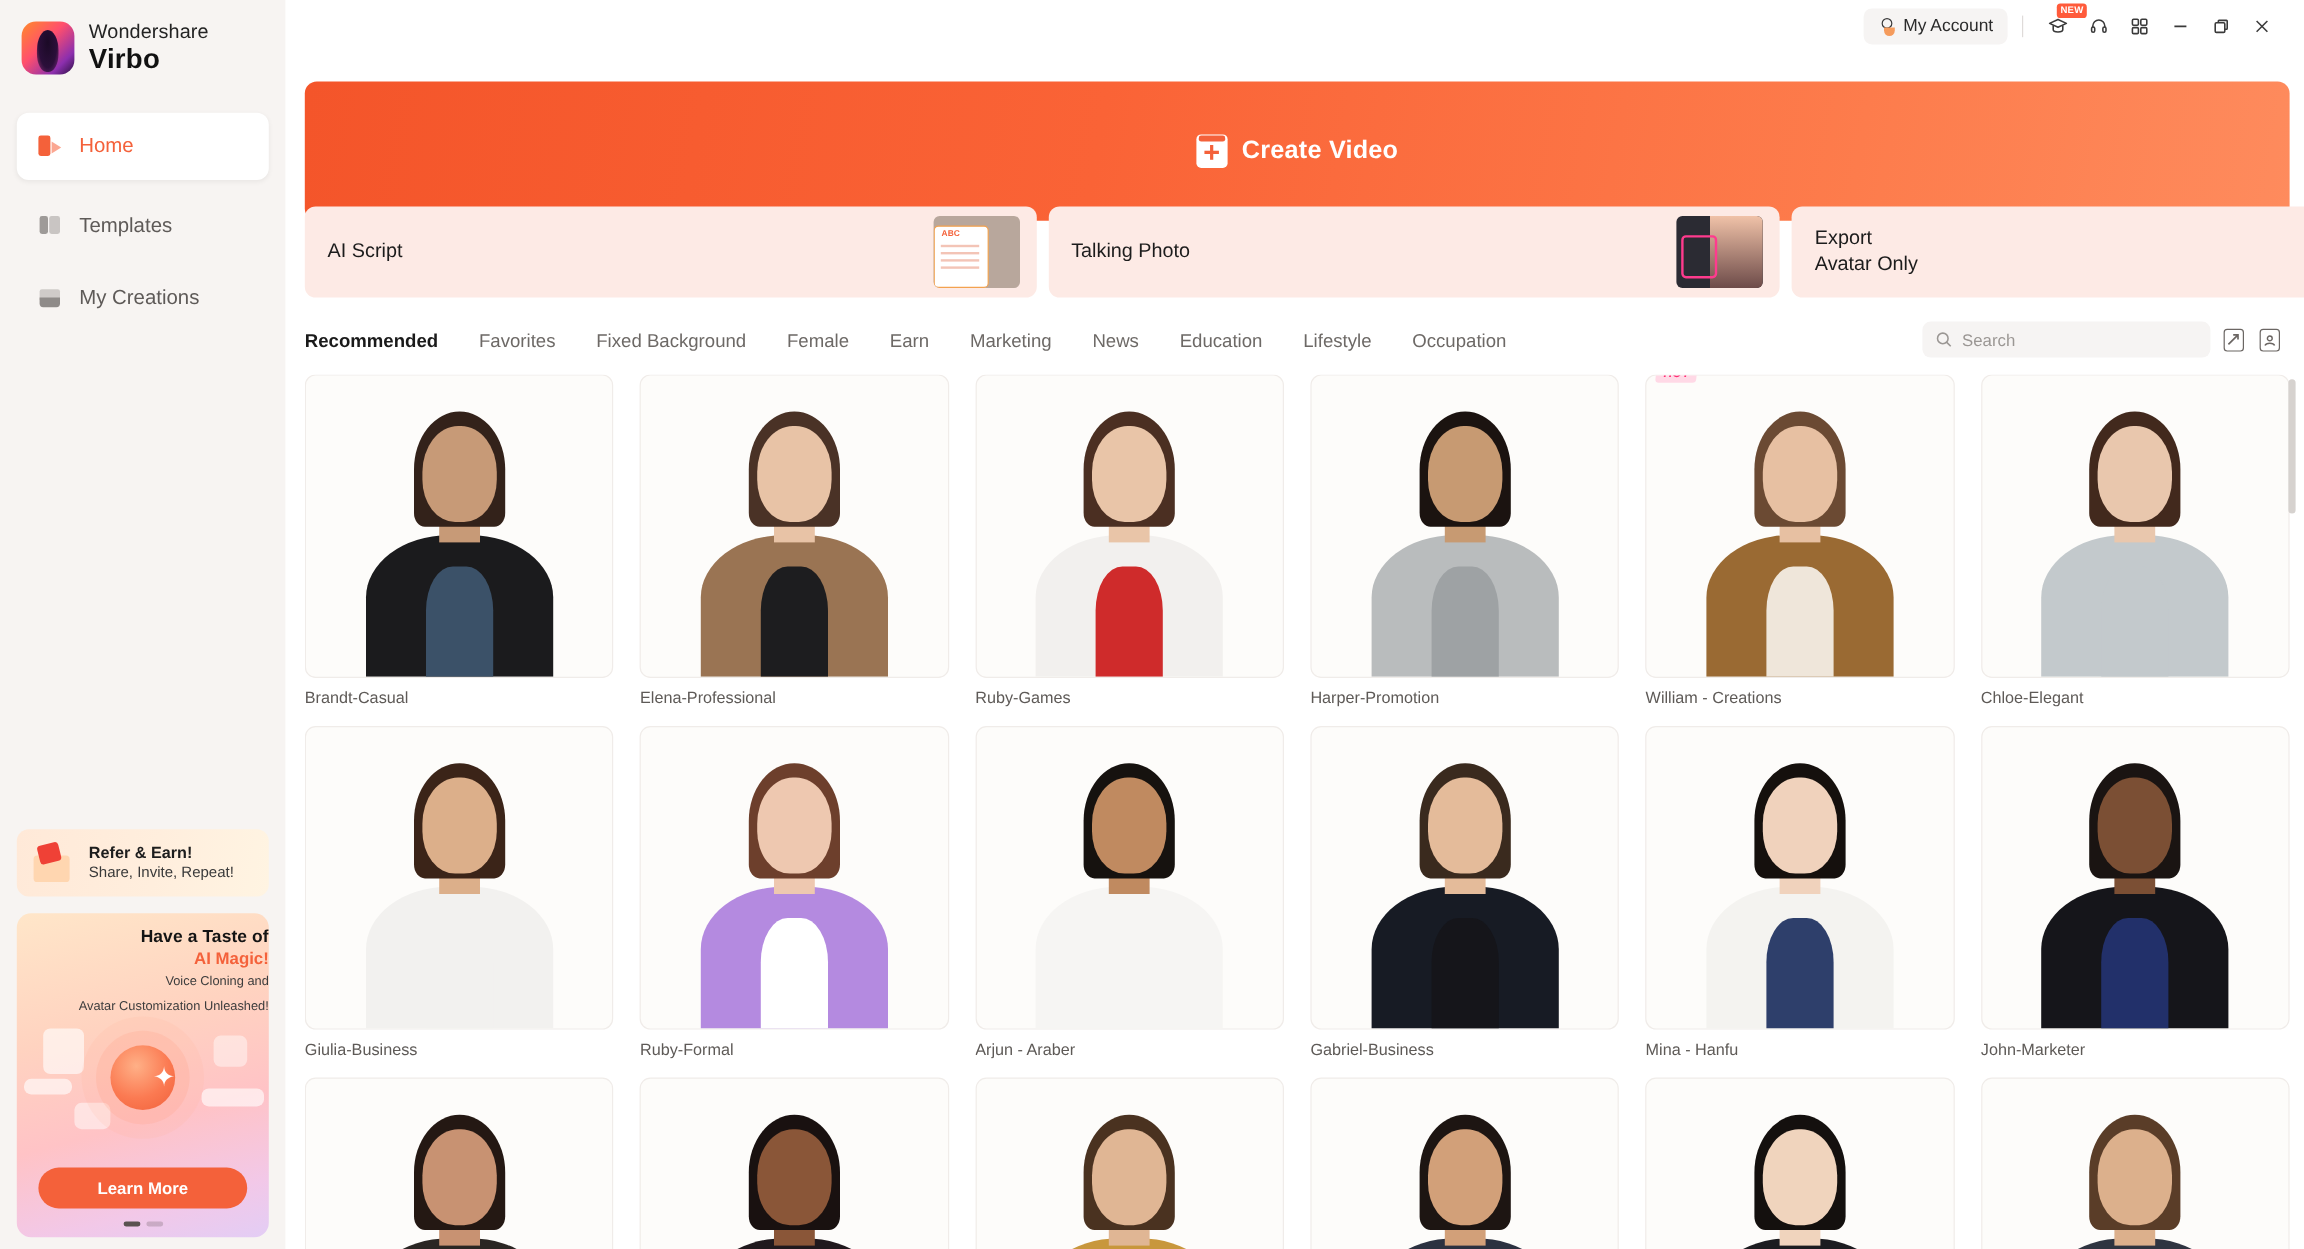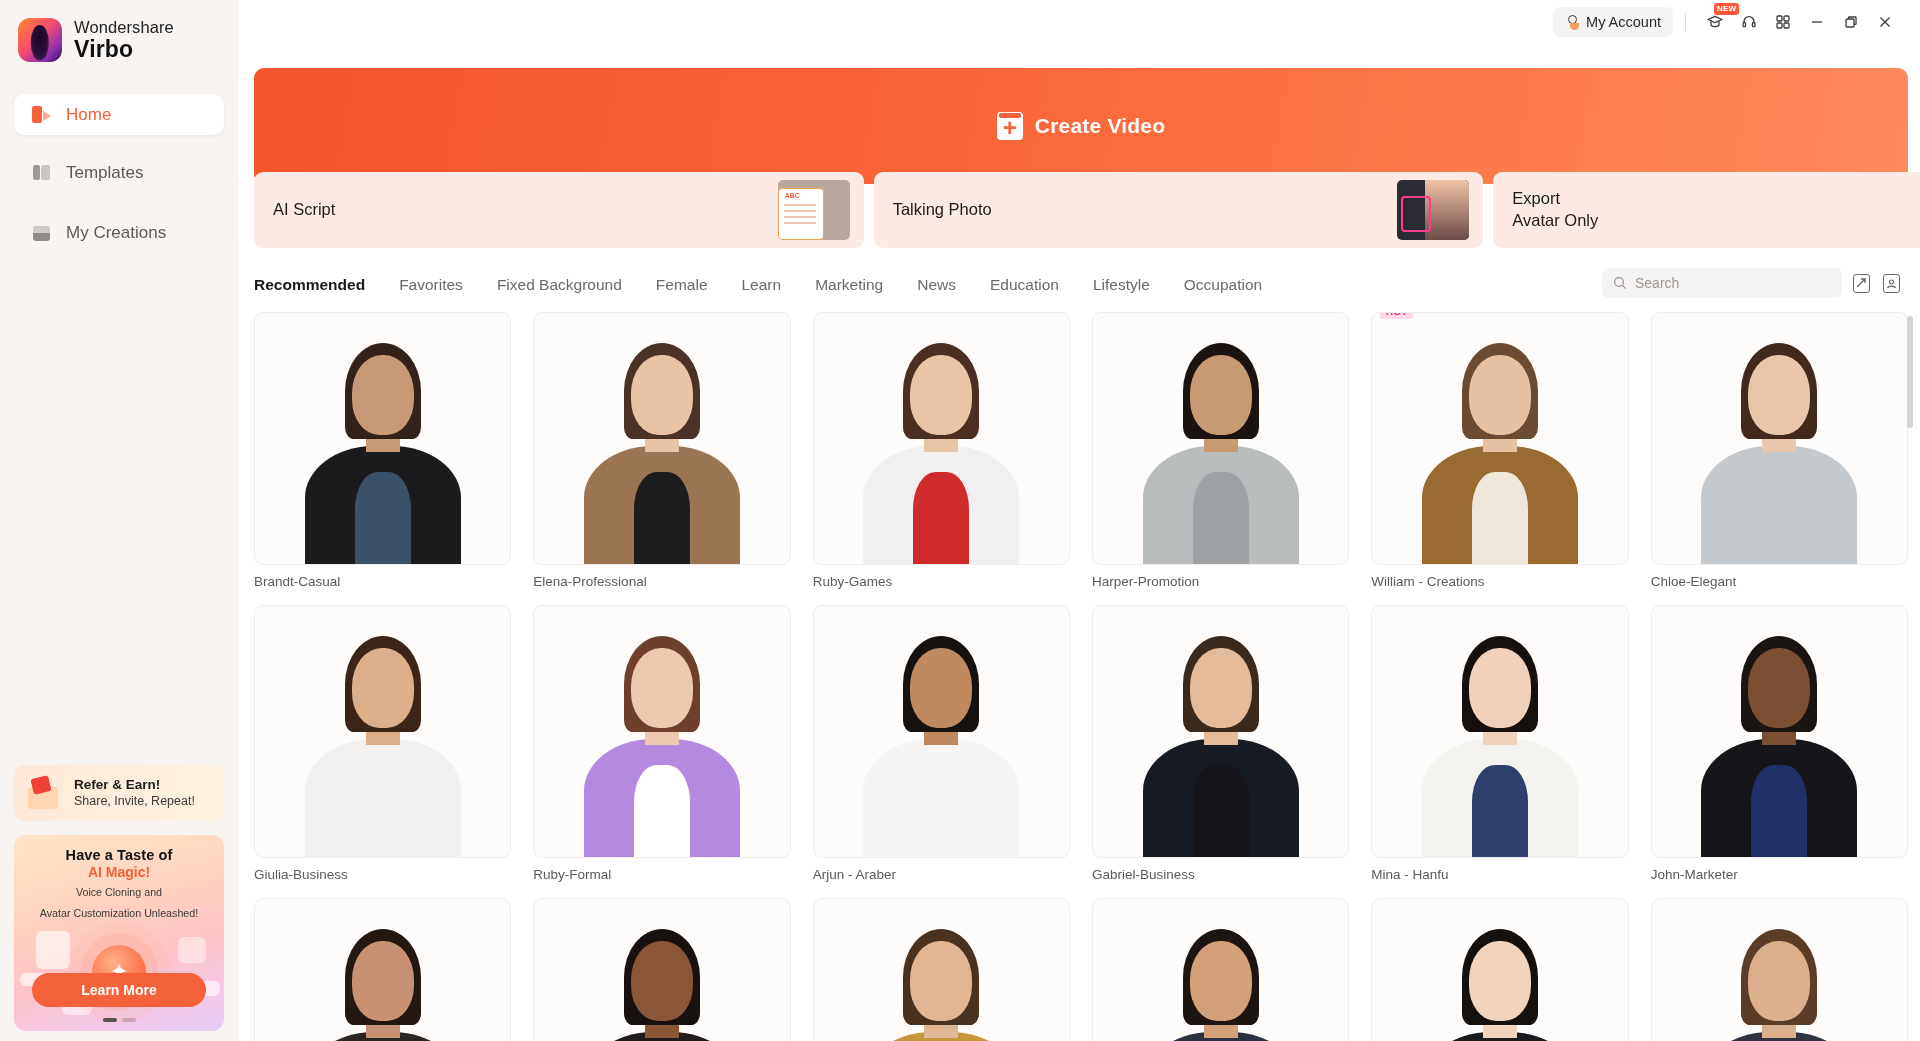--- a/index.html
+++ b/index.html
@@ -36,21 +36,21 @@
   .nav { margin-top:32px; padding:0 14px; }
   .nav-item {
     display:flex; align-items:center; gap:14px;
     height:44px; padding:0 18px; border-radius:10px;
     font-size:17px; color:#5e5a58; margin-bottom:16px;
     cursor:pointer;
   }
   .nav-item.active {
     background:#ffffff; color:#f4613a; font-weight:400;
     box-shadow:0 1px 4px rgba(0,0,0,.06);
-    height:41px;
+    height:56px;
   }
   .nav-ico { width:20px; height:20px; flex:0 0 20px; position:relative; }
 
   
   .ico-home::before{content:"";position:absolute;left:0;top:1px;width:10px;height:17px;background:#f4613a;border-radius:2px;}
   .ico-home::after{content:"";position:absolute;left:11px;top:6px;width:0;height:0;border-left:8px solid #fba792;border-top:5px solid transparent;border-bottom:5px solid transparent;}
   
   .ico-tpl::before{content:"";position:absolute;left:1px;top:2px;width:7px;height:15px;background:#9e9a98;border-radius:2px;}
   .ico-tpl::after{content:"";position:absolute;left:9px;top:2px;width:9px;height:15px;background:#c9c5c3;border-radius:2px;}
   
@@ -65,23 +65,23 @@
     padding:0 10px 0 8px; margin-bottom:14px; cursor:pointer;
   }
   .gift { width:44px; height:40px; flex:0 0 44px; position:relative; }
   .gift::before{content:"";position:absolute;left:6px;top:14px;width:30px;height:22px;background:#ffd6b0;border-radius:3px;}
   .gift::after{content:"";position:absolute;left:10px;top:4px;width:18px;height:16px;background:#ef4136;border-radius:3px;transform:rotate(-14deg);}
   .refer-txt { line-height:1.22; }
   .refer-t1 { font-size:13.5px; font-weight:bold; color:#1d1d1d; }
   .refer-t2 { font-size:12.5px; color:#3a3a3a; }
 
   .magic-card {
-    height:196px; border-radius:12px; position:relative; overflow:hidden; cursor:pointer;
+    height:270px; border-radius:12px; position:relative; overflow:hidden; cursor:pointer;
     background:linear-gradient(165deg,#ffe6c9 0%,#ffd3c0 35%,#ffc3c6 62%,#f2c8e8 85%,#e3cdf5 100%);
-    padding-top:12px; text-align:center;
+    padding-top:12px; text-align:right;
   }
   .magic-t1 { font-size:14.5px; font-weight:bold; color:#141414; letter-spacing:.1px;}
   .magic-t2 { font-size:14px; font-weight:bold; color:#f4613a; margin-top:1px;}
   .magic-sub { font-size:10.7px; color:#3c3c3c; line-height:1.45; margin-top:5px;}
   .magic-art { position:relative; height:92px; margin-top:2px; }
   .orb {
     position:absolute; left:50%; top:22px; transform:translateX(-50%);
     width:54px; height:54px; border-radius:50%;
     background:radial-gradient(circle at 40% 32%, #ffb087 0%, #fb7a52 55%, #f0603a 100%);
     box-shadow:0 0 0 12px rgba(255,160,130,.22), 0 0 0 24px rgba(255,180,150,.14);
@@ -341,21 +341,21 @@
         <div class="fcard-art art4"></div>
       </div>
     </div>
 
     <div class="tabsrow">
       <div class="tabs" id="tabs">
           <div class="tab active">Recommended</div>
           <div class="tab">Favorites</div>
           <div class="tab">Fixed Background</div>
           <div class="tab">Female</div>
-          <div class="tab">Learn</div>
+          <div class="tab">Earn</div>
           <div class="tab">Marketing</div>
           <div class="tab">News</div>
           <div class="tab">Education</div>
           <div class="tab">Lifestyle</div>
           <div class="tab">Occupation</div>
         </div>
 
       <div class="searchbox">
         <svg width="14" height="14" viewBox="0 0 14 14">
             <circle cx="6" cy="6" r="4.4" fill="none" stroke="#9b9794" stroke-width="1.3"></circle>

